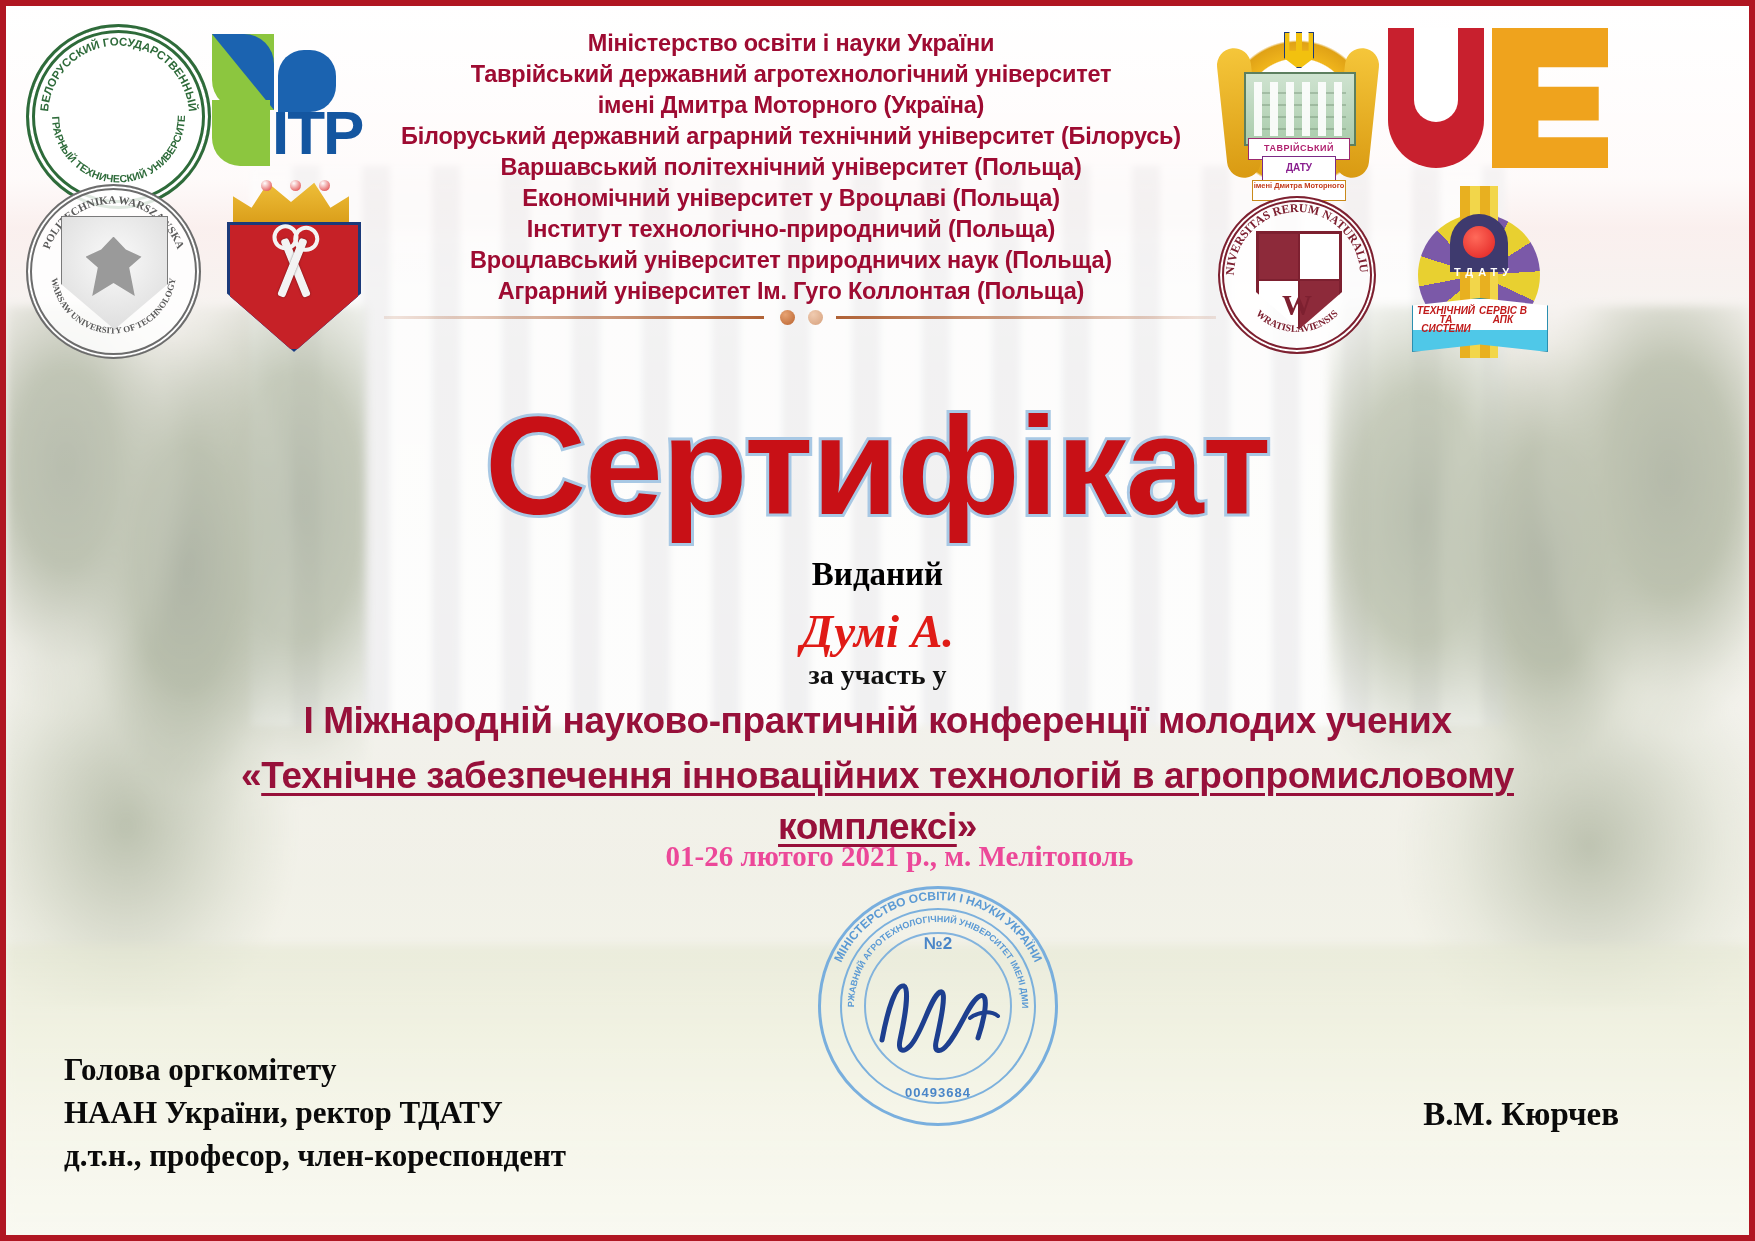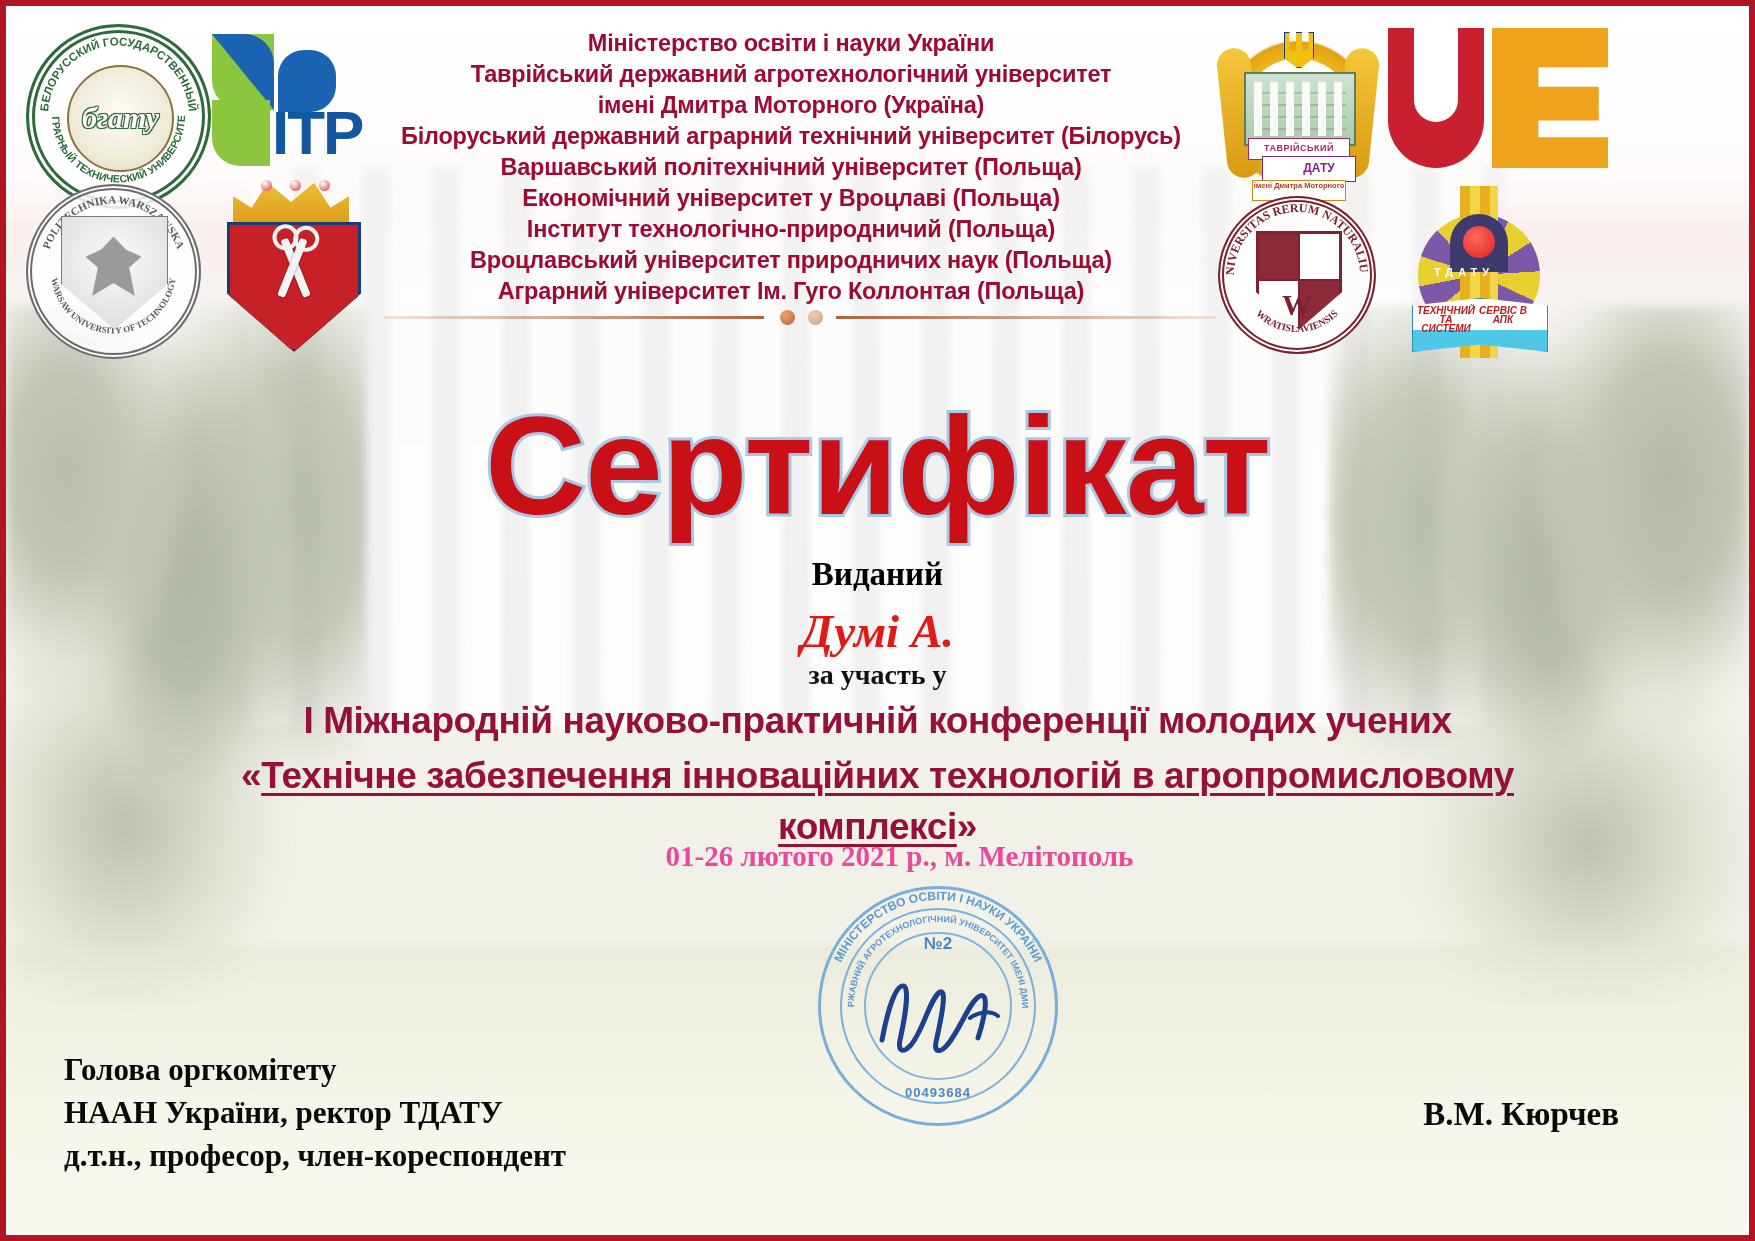--- a/index.html
+++ b/index.html
@@ -262,21 +262,21 @@
   }
   .tdatu-ribbon {
     position: absolute; left: 30px; top: 112px; width: 100px; height: 20px;
     background: #ffffff; border: 1px solid #9c2a6f;
     color: #b0216f; font-size: 9px; font-weight: bold; text-align: center;
     line-height: 18px; letter-spacing: 0.5px;
   }
   .tdatu-plate {
     position: absolute; left: 44px; top: 130px; width: 72px; height: 24px;
     background: #ffffff; border: 1px solid #7a2a86;
-    color: #8a1f8f; font-size: 12px; font-weight: bold; text-align: center; line-height: 22px; padding-left: 20px;
+    color: #8a1f8f; font-size: 10px; font-weight: bold; text-align: center; line-height: 22px;
   }
   .tdatu-scroll {
     position: absolute; left: 34px; top: 154px; width: 92px; height: 18px;
     background: #ffffff; border: 1px solid #c98a1a;
     color: #c23a1a; font-size: 7.5px; font-weight: bold; text-align: center; line-height: 8px;
     padding-top: 1px;
   }
 
   
   .logo-ue { left: 1382px; top: 22px; width: 220px; height: 140px; }
@@ -333,21 +333,21 @@
   }
   .fac-dome {
     position: absolute; left: 46px; top: 28px; width: 58px; height: 58px;
     background: #3e3a6e; border-radius: 50% 50% 0 0;
   }
   .fac-sun {
     position: absolute; left: 59px; top: 40px; width: 32px; height: 32px;
     border-radius: 50%; background: radial-gradient(circle at 40% 35%, #ff6a5a, #e02020);
   }
   .fac-tdatu-letters {
-    position: absolute; left: 13px; top: 80px; width: 94px;
+    position: absolute; left: 33px; top: 80px; width: 94px;
     text-align: center; color: #ffffff; font-size: 11px; font-weight: bold; letter-spacing: 5px;
   }
   .fac-book {
     position: absolute; left: 8px; top: 112px; width: 134px; height: 52px;
     background: linear-gradient(to bottom, #ffffff 0 60%, #4fc8e8 60% 100%);
     clip-path: polygon(0 14%, 50% 0, 100% 14%, 100% 100%, 50% 86%, 0 100%);
     border: 1px solid #2a8fb0;
   }
   .fac-book-l, .fac-book-r {
     position: absolute; top: 120px; width: 60px;
@@ -504,23 +504,20 @@
           <path id="bsatuTop" d="M 22,92 A 70,70 0 0 1 163,92"></path>
           <path id="bsatuBot" d="M 26,92 A 66,66 0 0 0 159,92"></path>
         </defs>
         <text font-size="11.5" font-weight="bold" fill="#2e6b3a" font-family="Liberation Sans, sans-serif">
           <textPath href="#bsatuTop" startOffset="50%" text-anchor="middle">БЕЛОРУССКИЙ ГОСУДАРСТВЕННЫЙ</textPath>
         </text>
         <text font-size="10.5" font-weight="bold" fill="#2e6b3a" font-family="Liberation Sans, sans-serif">
           <textPath href="#bsatuBot" startOffset="50%" text-anchor="middle">АГРАРНЫЙ ТЕХНИЧЕСКИЙ УНИВЕРСИТЕТ</textPath>
         </text>
       </svg>
-      <div class="seal-core">
-        <span class="seal-core-label">бгату</span>
-      </div>
     </div>
 
     <div class="logo logo-itp">
       <div class="itp-leaf-a"></div>
       <div class="itp-leaf-b"></div>
       <div class="itp-leaf-c"></div>
       <div class="itp-leaf-d"></div>
       <div class="itp-text">ITP</div>
     </div>
 

